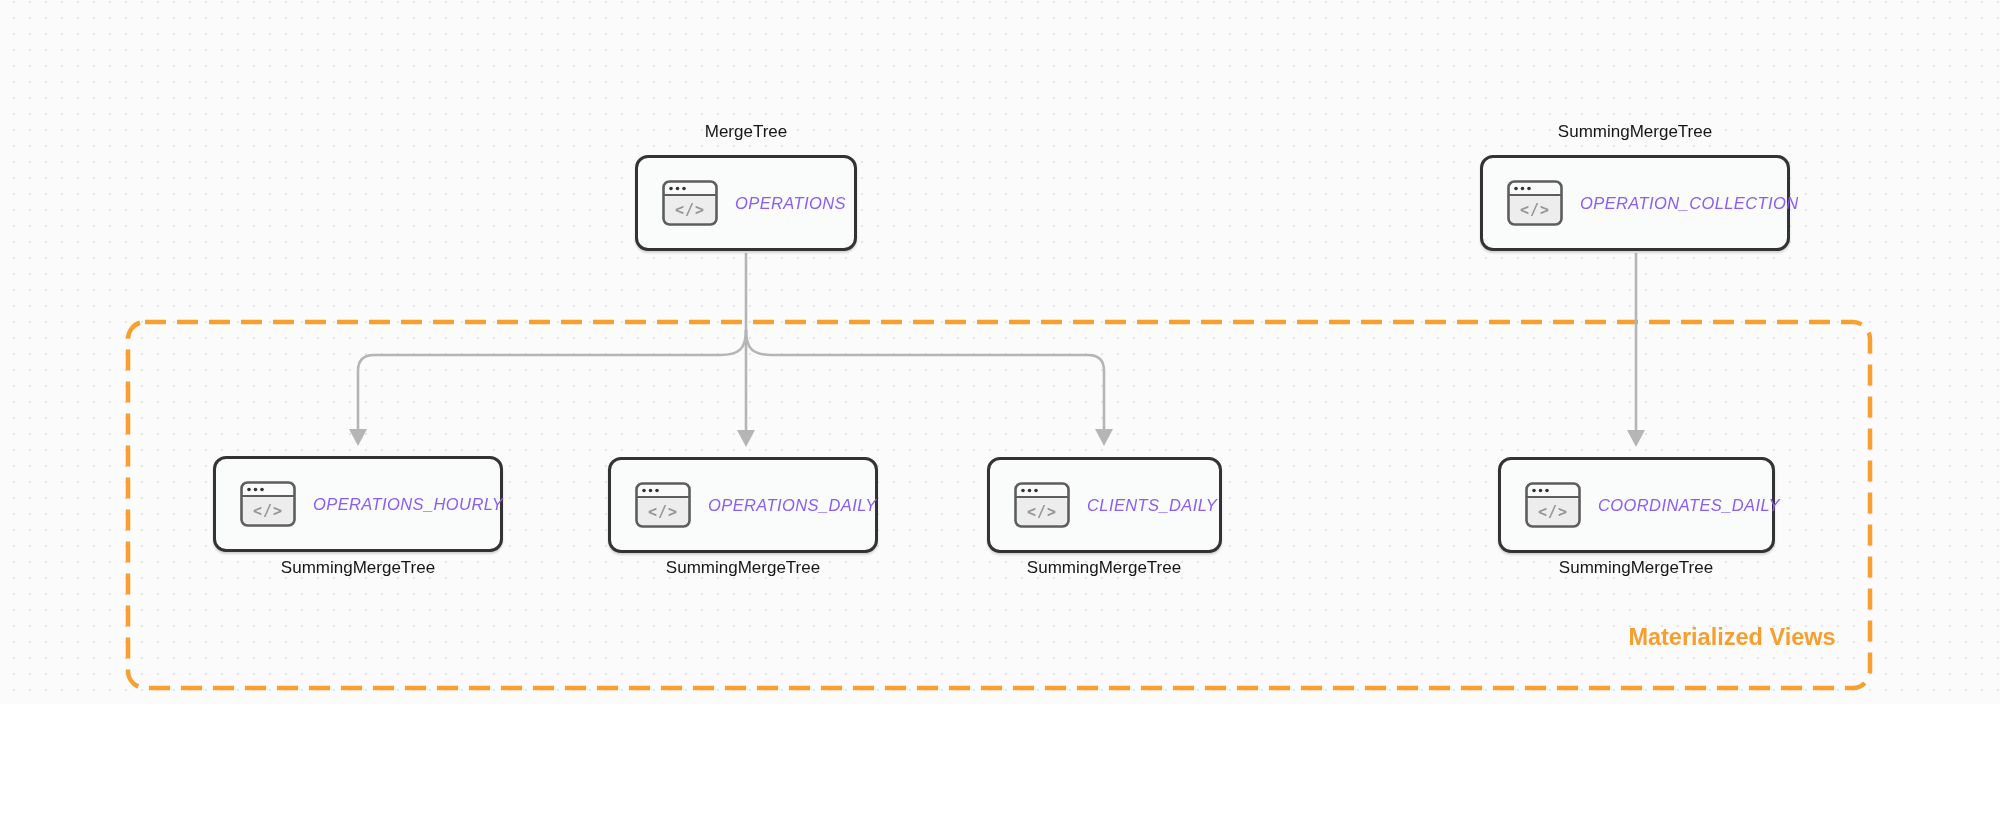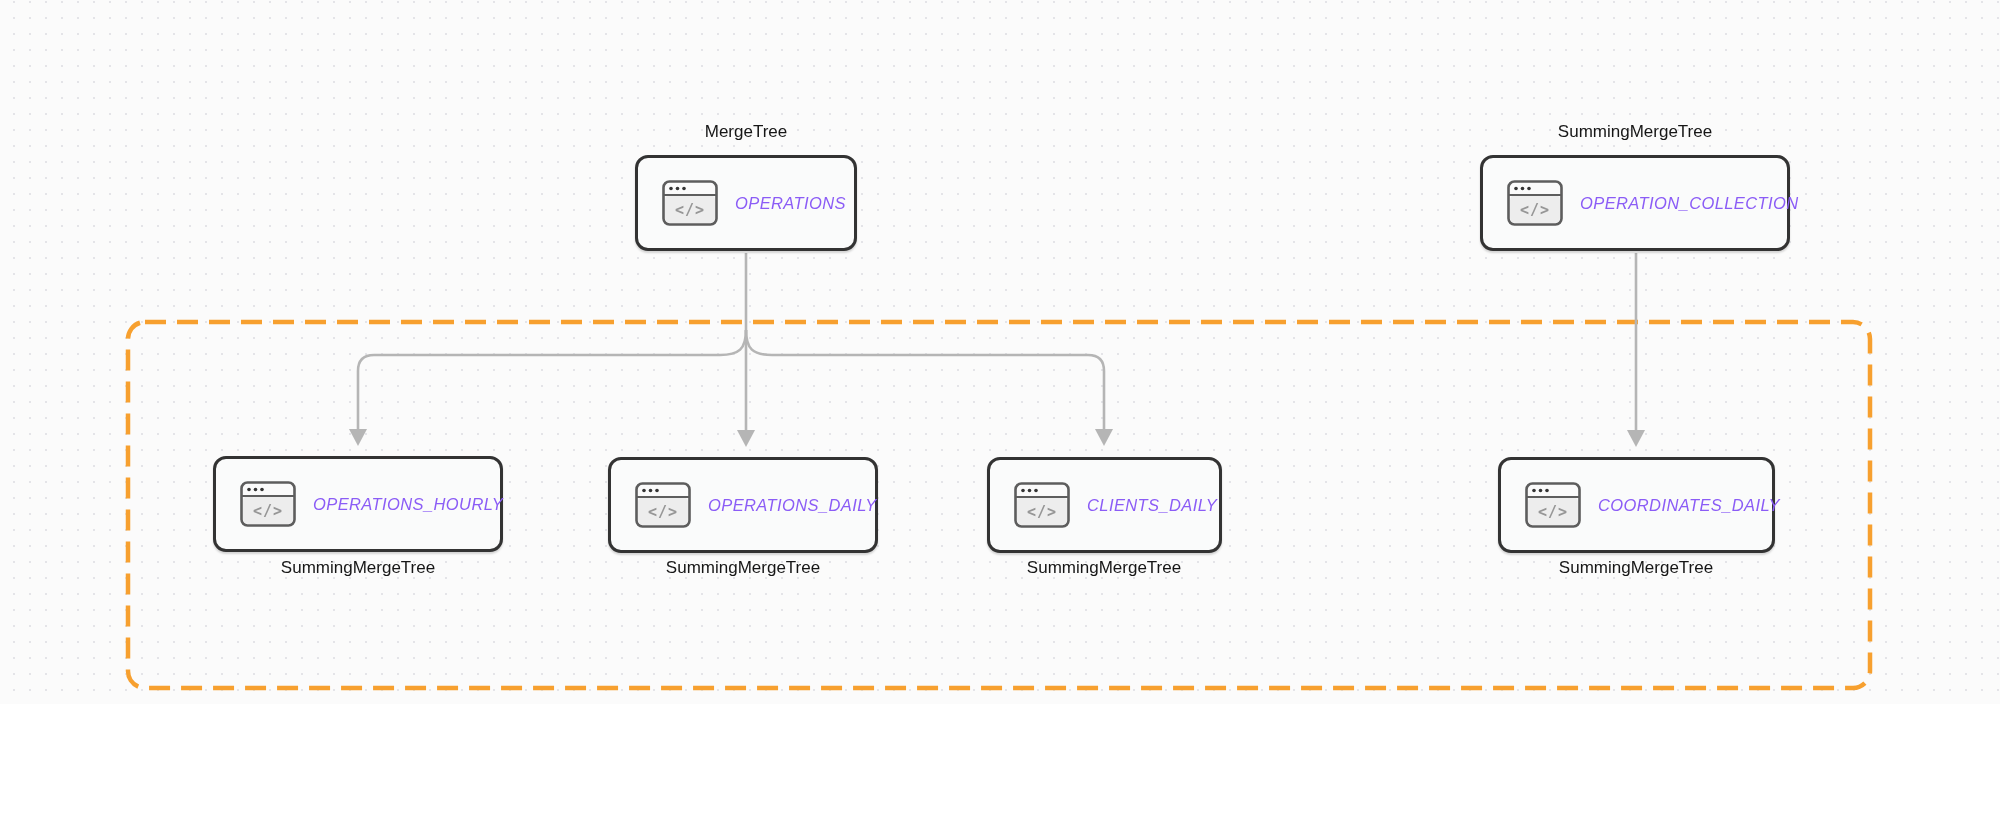--- a/index.html
+++ b/index.html
@@ -174,14 +174,15 @@
       <rect x="1.5" y="1.5" width="53" height="43" rx="6" fill="none" stroke="#5d5d5d" stroke-width="2.6"></rect>
       <line x1="2" y1="15" x2="54" y2="15" stroke="#5d5d5d" stroke-width="2"></line>
       <circle cx="9" cy="8.5" r="1.8" fill="#333"></circle>
         <circle cx="15.5" cy="8.5" r="1.8" fill="#333"></circle>
         <circle cx="22" cy="8.5" r="1.8" fill="#333"></circle>
       <text x="28" y="34.5" text-anchor="middle" font-family="DejaVu Sans Mono, monospace" font-size="15" font-weight="bold" fill="#969696" letter-spacing="1">&lt;/&gt;</text>
     </svg>
     <span class="node-label">COORDINATES_DAILY</span>
   </div>
 
+  <div class="group-label">Materialized Views</div>
 
 </div>
 
 </body></html>

